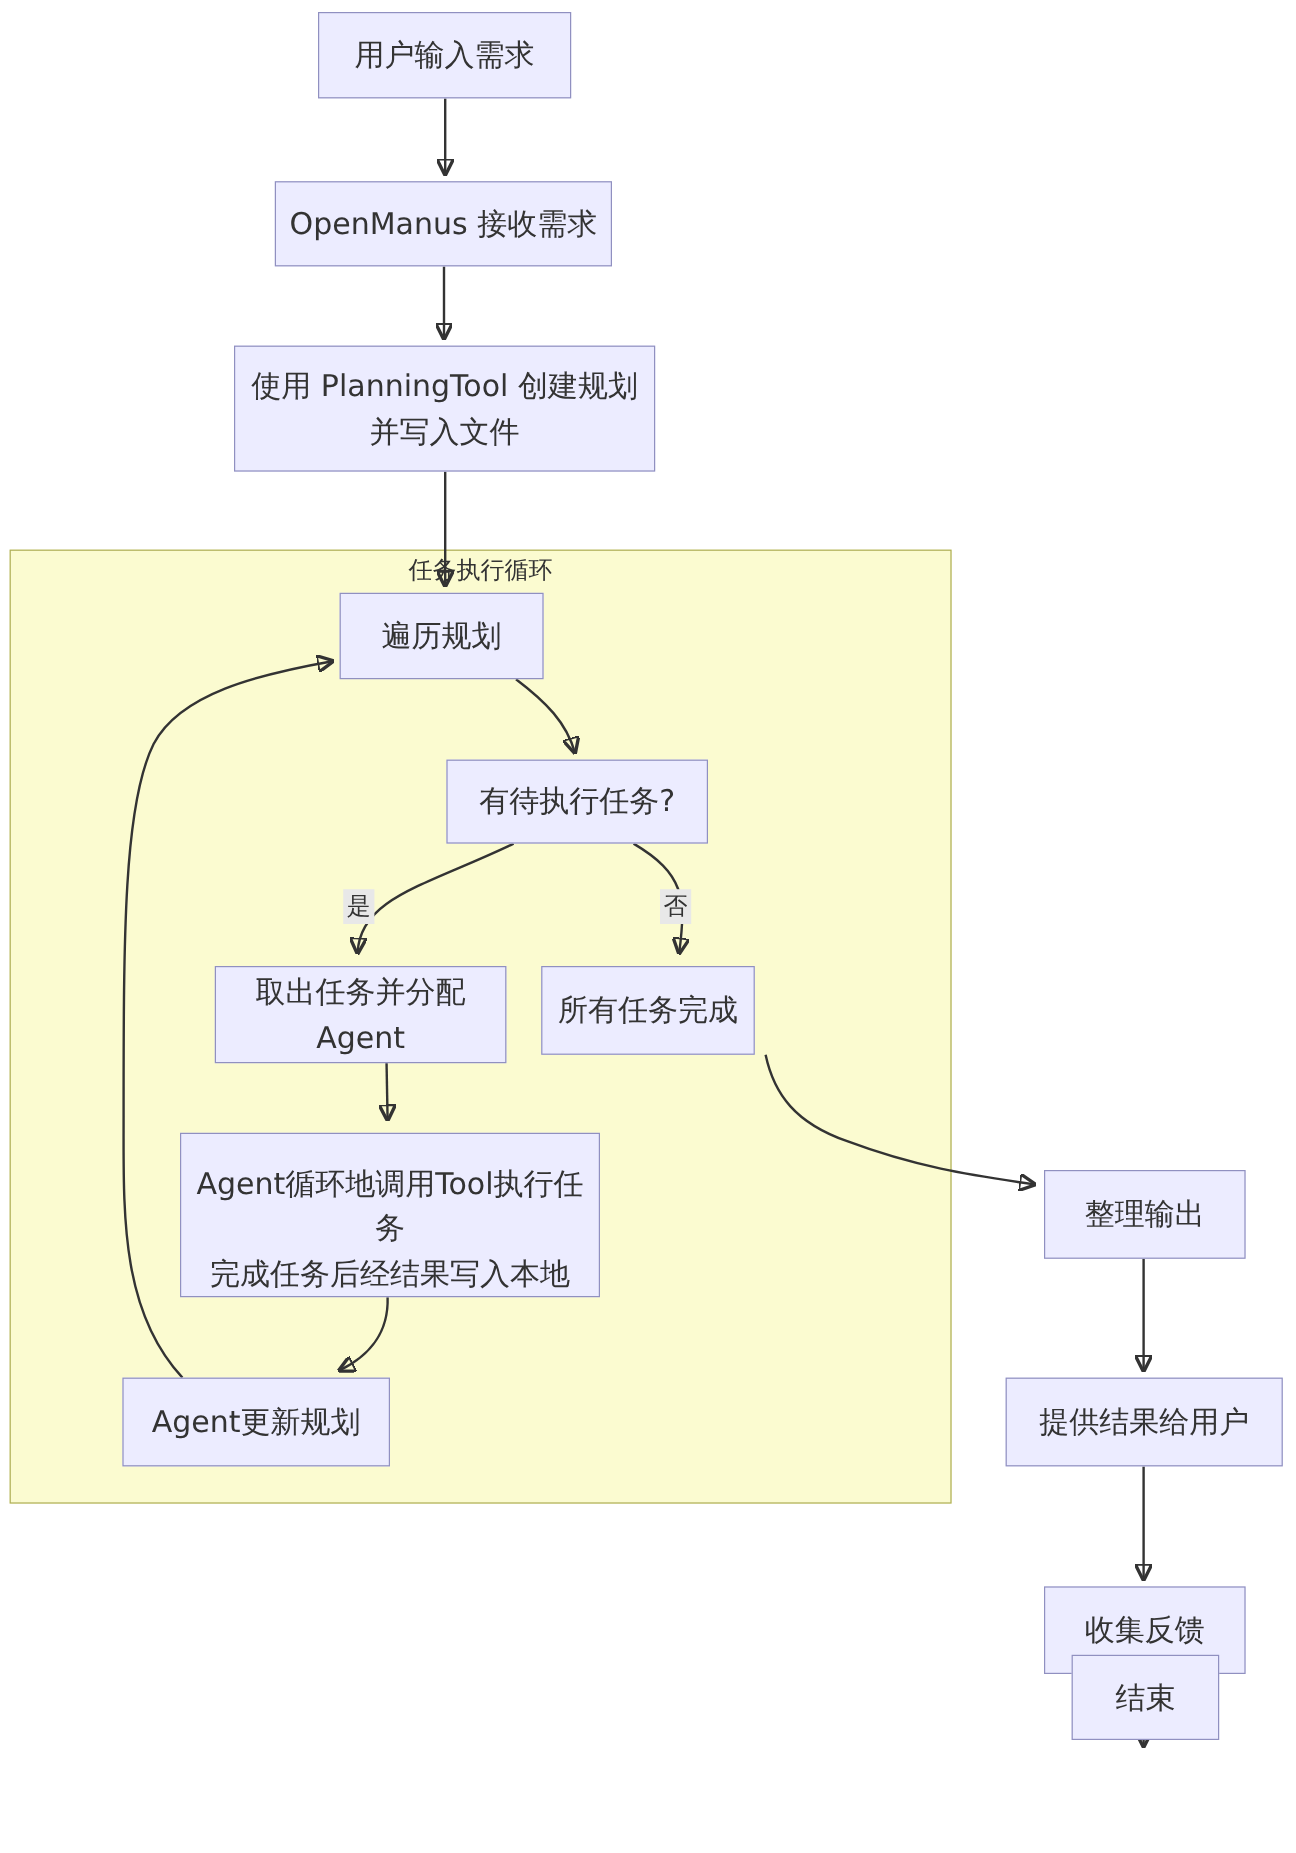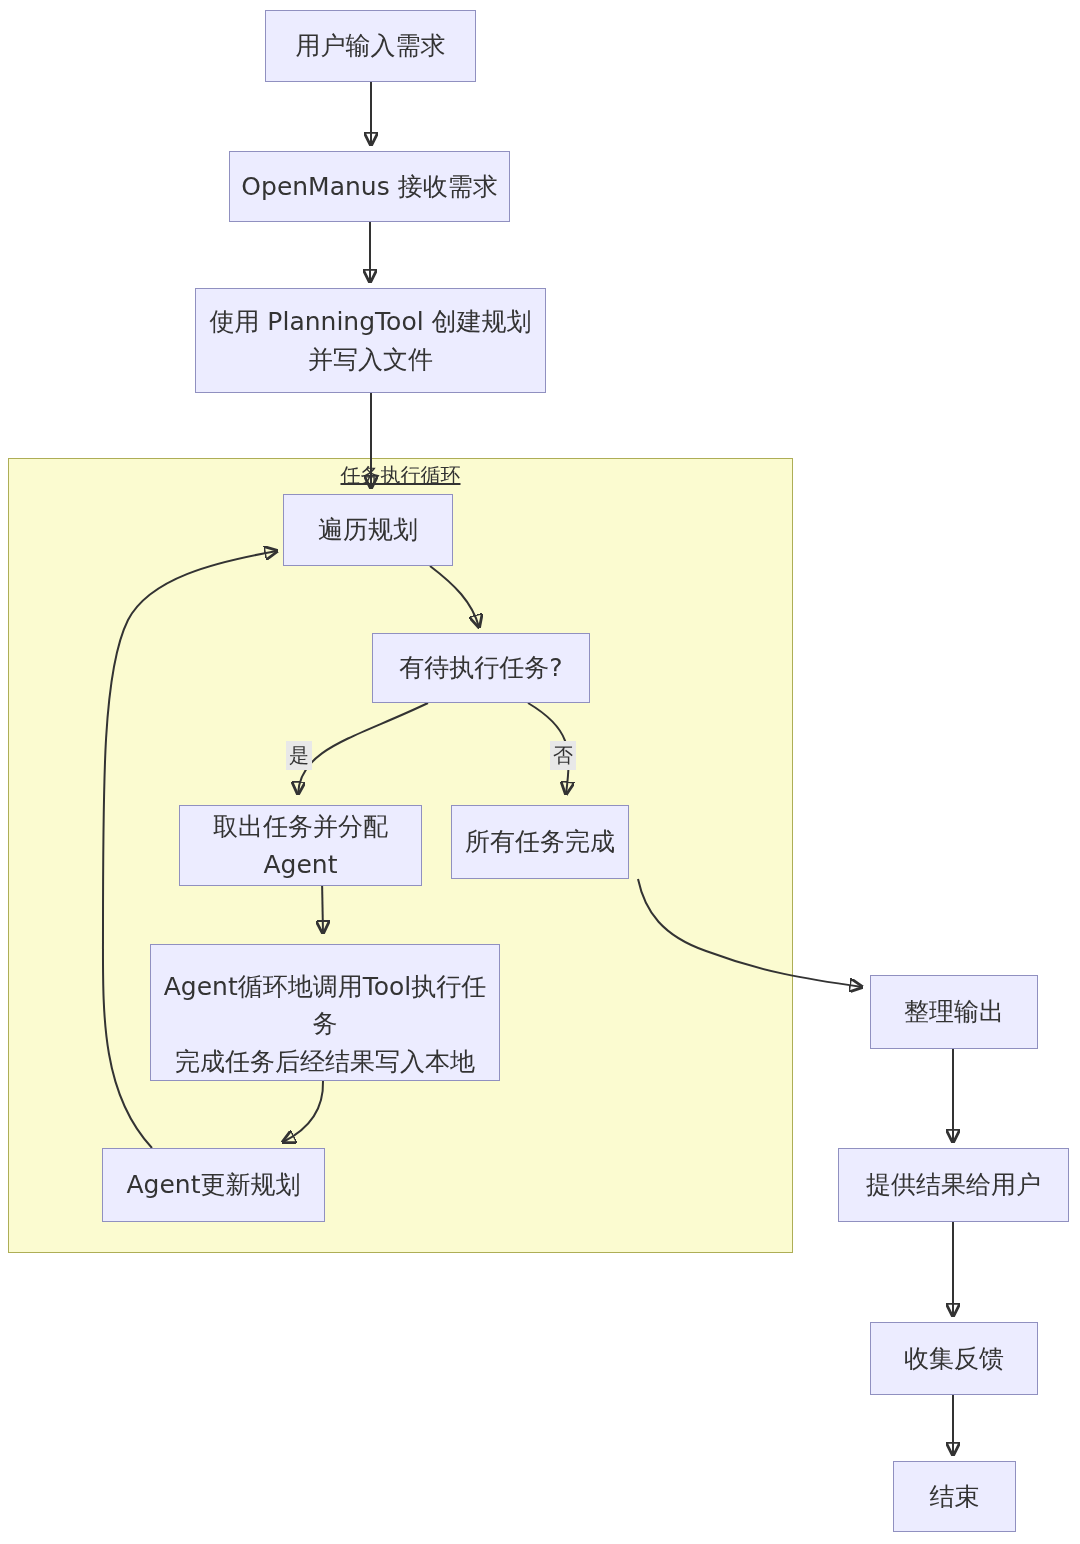--- a/index.html
+++ b/index.html
@@ -71,21 +71,21 @@
     <path d="M 528 703 C 570 728, 572 748, 566 794" marker-end="url(#arrow)"></path>
     <path d="M 322 879 L 323 933" marker-end="url(#arrow)"></path>
     <path d="M 323 1081 C 324 1112, 307 1130, 283 1142" marker-end="url(#arrow)"></path>
     <path d="M 152 1148 C 100 1092, 103 1010, 103 930 C 103 780, 103 670, 128 620 C 150 578, 215 562, 277 551" marker-end="url(#arrow)"></path>
     <path d="M 638 879 C 645 912, 663 936, 706 951 C 762 972, 806 979, 862 987" marker-end="url(#arrow)"></path>
     <path d="M 953 1049 L 953 1142" marker-end="url(#arrow)"></path>
     <path d="M 953 1222 L 953 1316" marker-end="url(#arrow)"></path>
     <path d="M 953 1395 L 953 1455" marker-end="url(#arrow)"></path>
   </svg>
 
-  <div class="cluster-title" style="left:8px;top:462px;width:785px;text-decoration:underline;">任务执行循环</div>
+  <div class="cluster-title" style="left:8px;top:462px;width:785px;">任务执行循环</div>
 
   <div class="node" style="left:265px;top:10px;width:211px;height:72px;">
     <div class="lbl">用户输入需求</div>
   </div>
 
   <div class="node" style="left:229px;top:151px;width:281px;height:71px;">
     <div class="lbl">OpenManus 接收需求</div>
   </div>
 
   <div class="node" style="left:195px;top:288px;width:351px;height:105px;">
@@ -124,20 +124,20 @@
   </div>
 
   <div class="node" style="left:838px;top:1148px;width:231px;height:74px;">
     <div class="lbl">提供结果给用户</div>
   </div>
 
   <div class="node" style="left:870px;top:1322px;width:168px;height:73px;">
     <div class="lbl">收集反馈</div>
   </div>
 
-  <div class="node" style="left:893px;top:1461px;width:123px;height:71px;">
+  <div class="node" style="left:893px;top:1379px;width:123px;height:71px;">
     <div class="lbl">结束</div>
   </div>
 
   <div class="edge-label" style="left:286px;top:741px;">是</div>
   <div class="edge-label" style="left:550px;top:741px;">否</div>
 
 </div>
 
 </body></html>

